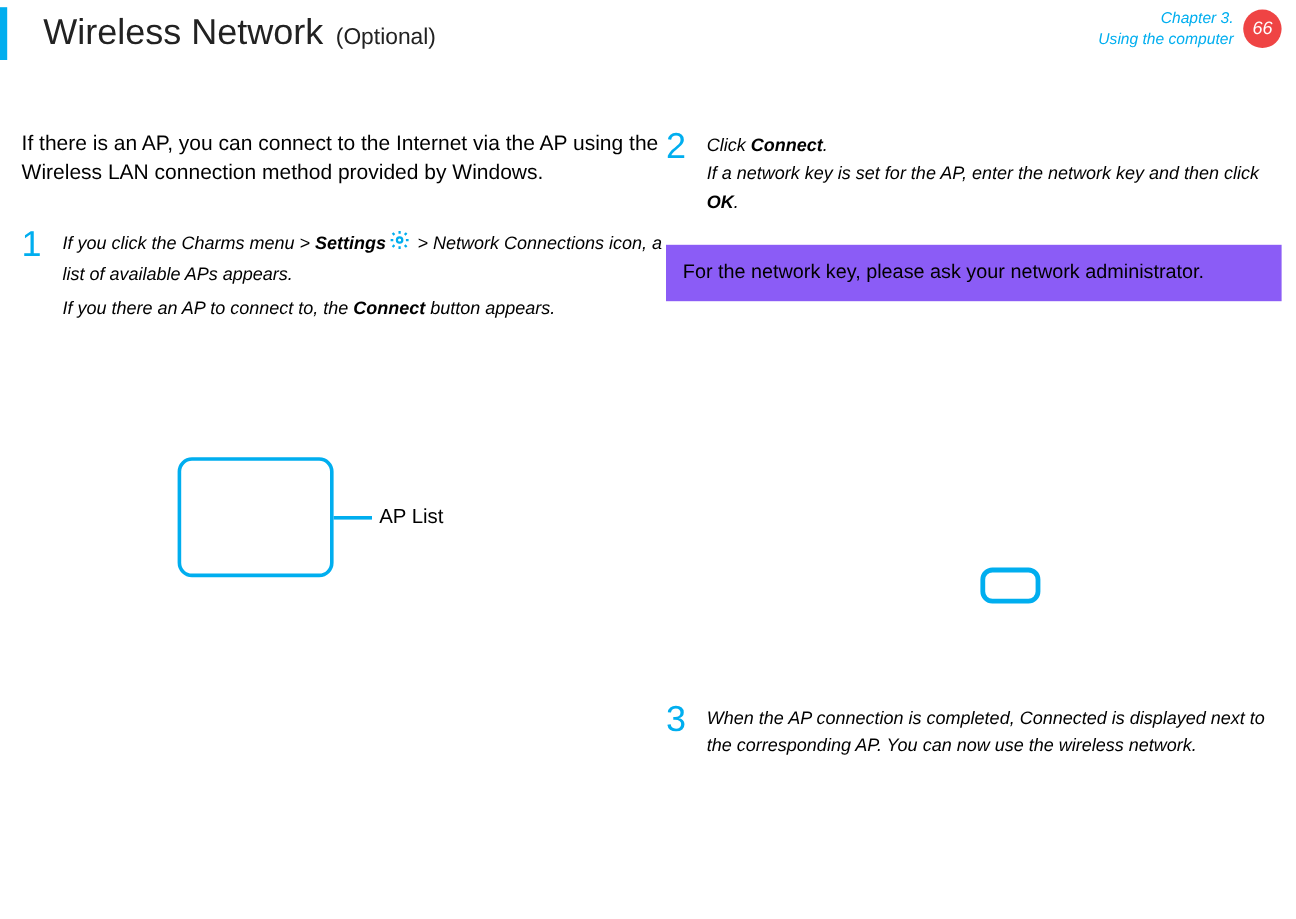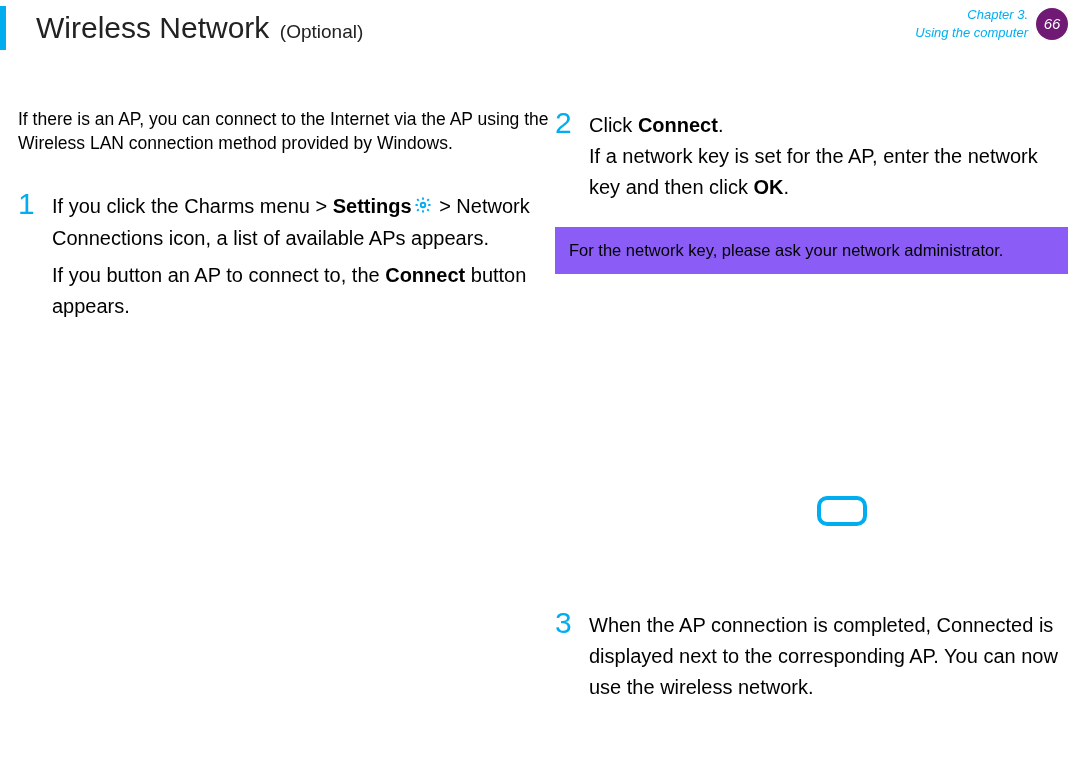--- a/index.html
+++ b/index.html
@@ -50,21 +50,21 @@
     text-align: right;
     color: #00aeef;
     font-size: 13px;
     line-height: 1.35;
     margin-right: 8px;
   }
   .page-badge {
     width: 32px;
     height: 32px;
     border-radius: 50%;
-    background: #701a75;
+    background: #ef4444;
     color: #fff;
     display: flex;
     align-items: center;
     justify-content: center;
     font-size: 15px;
   }
   .content {
     display: flex;
     padding-top: 58px;
   }
@@ -89,23 +89,24 @@
   }
   .step-num {
     width: 34px;
     flex-shrink: 0;
     font-size: 30px;
     color: #00aeef;
     line-height: 1;
     padding-top: 0;
   }
   .step-body {
-    font-size: 20px;
+    font-size: 15px;
     line-height: 1.55;
     padding-top: 2px;
+    font-style: italic;
   }
   .step-body .bold { font-weight: 700; }
   .gear-icon {
     display: inline-block;
     vertical-align: middle;
     margin: 0 2px;
   }
   .note-box {
     background: #8b5cf6;
     padding: 12px 14px;
@@ -173,25 +174,30 @@
 
     <div class="step">
       <div class="step-num">1</div>
       <div class="step-body">
         <span>If you click the Charms menu &gt; </span><span class="bold">Settings</span><span class="gear-icon"><svg width="18" height="18" viewBox="0 0 24 24" fill="none" stroke="#00aeef" stroke-width="2.5">
               <circle cx="12" cy="12" r="3"></circle>
               <path d="M12 2v3M12 19v3M4.2 4.2l2.1 2.1M17.7 17.7l2.1 2.1M2 12h3M19 12h3M4.2 19.8l2.1-2.1M17.7 6.3l2.1-2.1"></path>
             </svg></span><span> &gt; Network </span>
         <span>Connections </span><span> icon, a list of available APs appears.</span>
         <div style="margin-top:6px">
-          <span>If you button an AP to connect to, the </span><span class="bold">Connect</span><span> button appears.</span>
+          <span>If you there an AP to connect to, the </span><span class="bold">Connect</span><span> button appears.</span>
         </div>
       </div>
     </div>
 
+    <div class="ap-block">
+      <div class="ap-box"></div>
+      <div class="ap-line"></div>
+      <div class="ap-label">AP List</div>
+    </div>
   </div>
 
   <div class="col-right">
     <div class="step">
       <div class="step-num">2</div>
       <div class="step-body">
         <span>Click </span><span class="bold">Connect</span><span>.</span>
         <div>
           <span>If a network key is set for the AP, enter the network key and then click </span><span class="bold">OK</span><span>.</span>
         </div>

